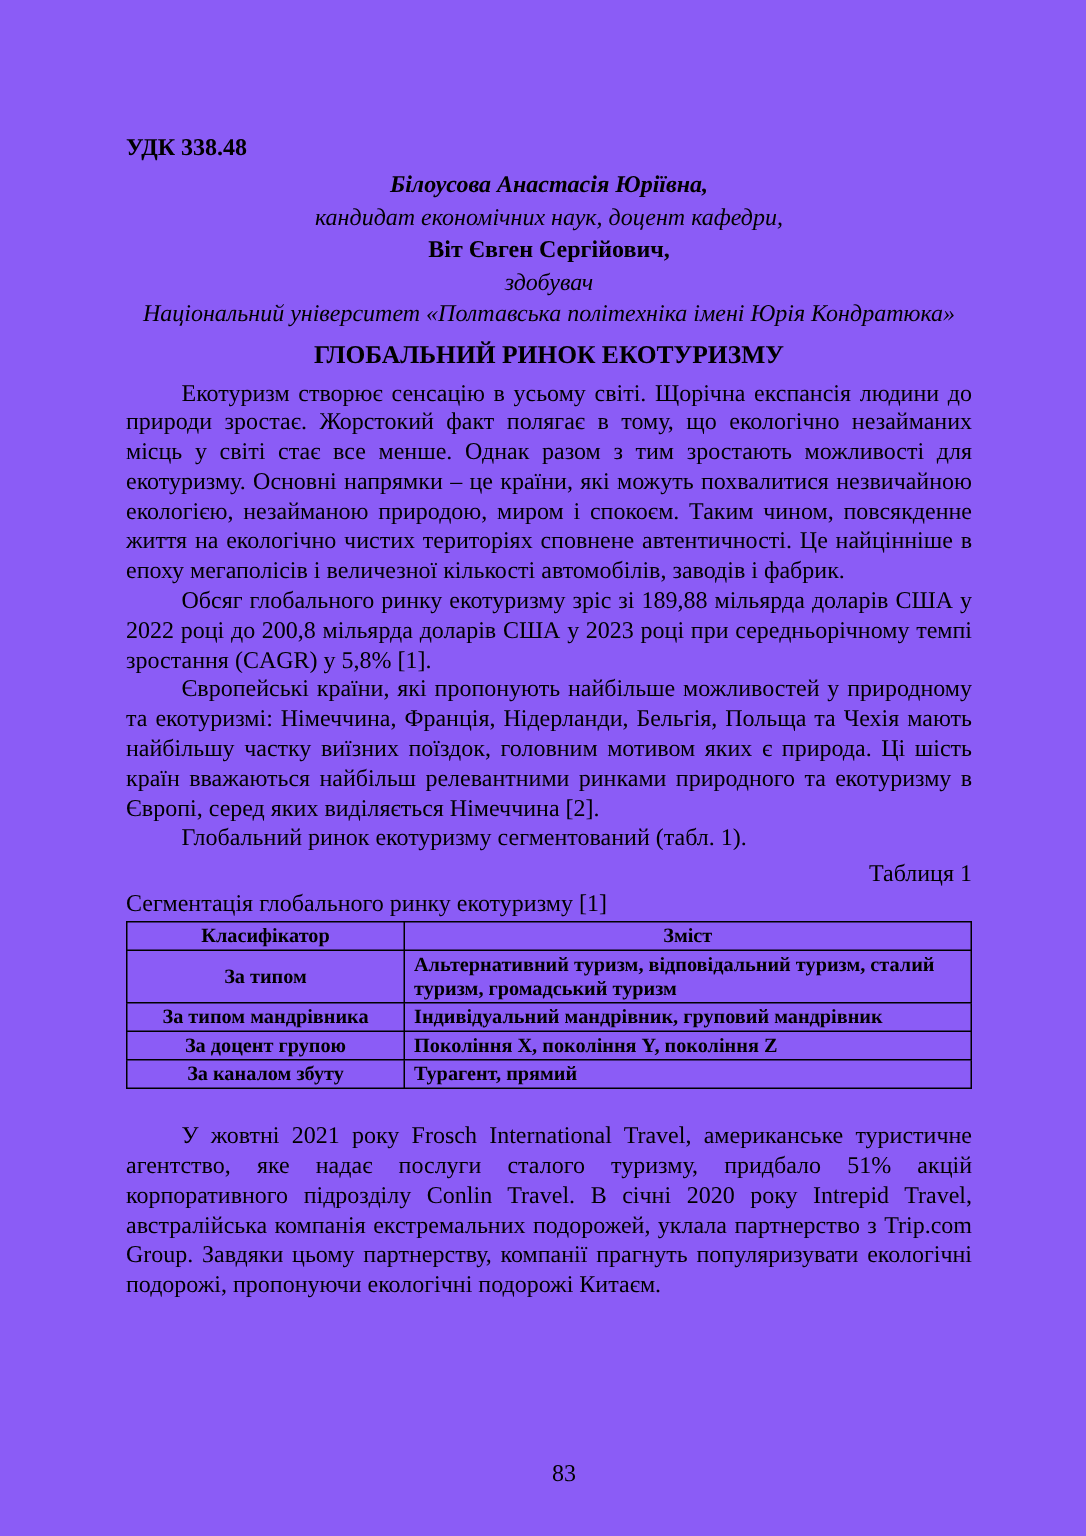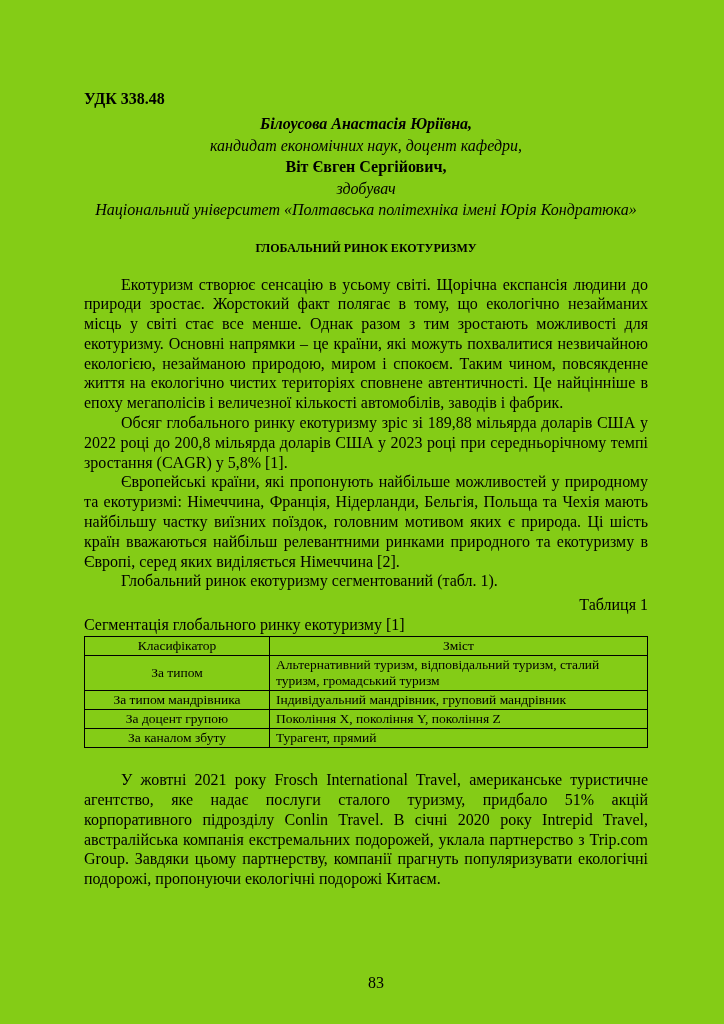--- a/index.html
+++ b/index.html
@@ -6,44 +6,44 @@
     margin: 0;
     padding: 0;
     background: #ffffff;
   }
   .page {
     position: relative;
     width: 724px;
     height: 1024px;
     box-sizing: border-box;
     padding: 88px 76px 0 84px;
-    background: #84cc16;
+    background: #8b5cf6;
     color: #000000;
     font-family: "Liberation Serif", "DejaVu Serif", serif;
     font-size: 16px;
     overflow: hidden;
   }
   .udc {
     font-weight: bold;
     line-height: 21px;
     margin-bottom: 4px;
   }
   .front {
     text-align: center;
     line-height: 21.5px;
   }
   .front .bold-italic { font-weight: bold; font-style: italic; }
   .front .italic { font-style: italic; }
   .front .bold { font-weight: bold; }
   .paper-title {
     text-align: center;
     font-weight: bold;
-    font-size: 12px;
+    font-size: 17px;
     line-height: 22px;
-    margin: 16px;
+    margin: 5px;
   }
   p.body {
     margin: 0;
     text-indent: 37px;
     text-align: justify;
     line-height: 19.8px;
   }
   .table-label {
     text-align: right;
     line-height: 20px;
@@ -56,21 +56,21 @@
   table.seg {
     width: 100%;
     border-collapse: collapse;
     font-size: 13.5px;
     line-height: 16px;
     margin-top: 1px;
   }
   table.seg th, table.seg td {
     border: 1px solid #000000;
     padding: 1px 6px;
-    font-weight: normal;
+    font-weight: bold;
   }
   table.seg th {
     text-align: center;
   }
   table.seg th.col-classifier { width: 172px; }
   td.c1 {
     text-align: center;
     vertical-align: middle;
     padding-left: 28px;
     padding-right: 28px;

